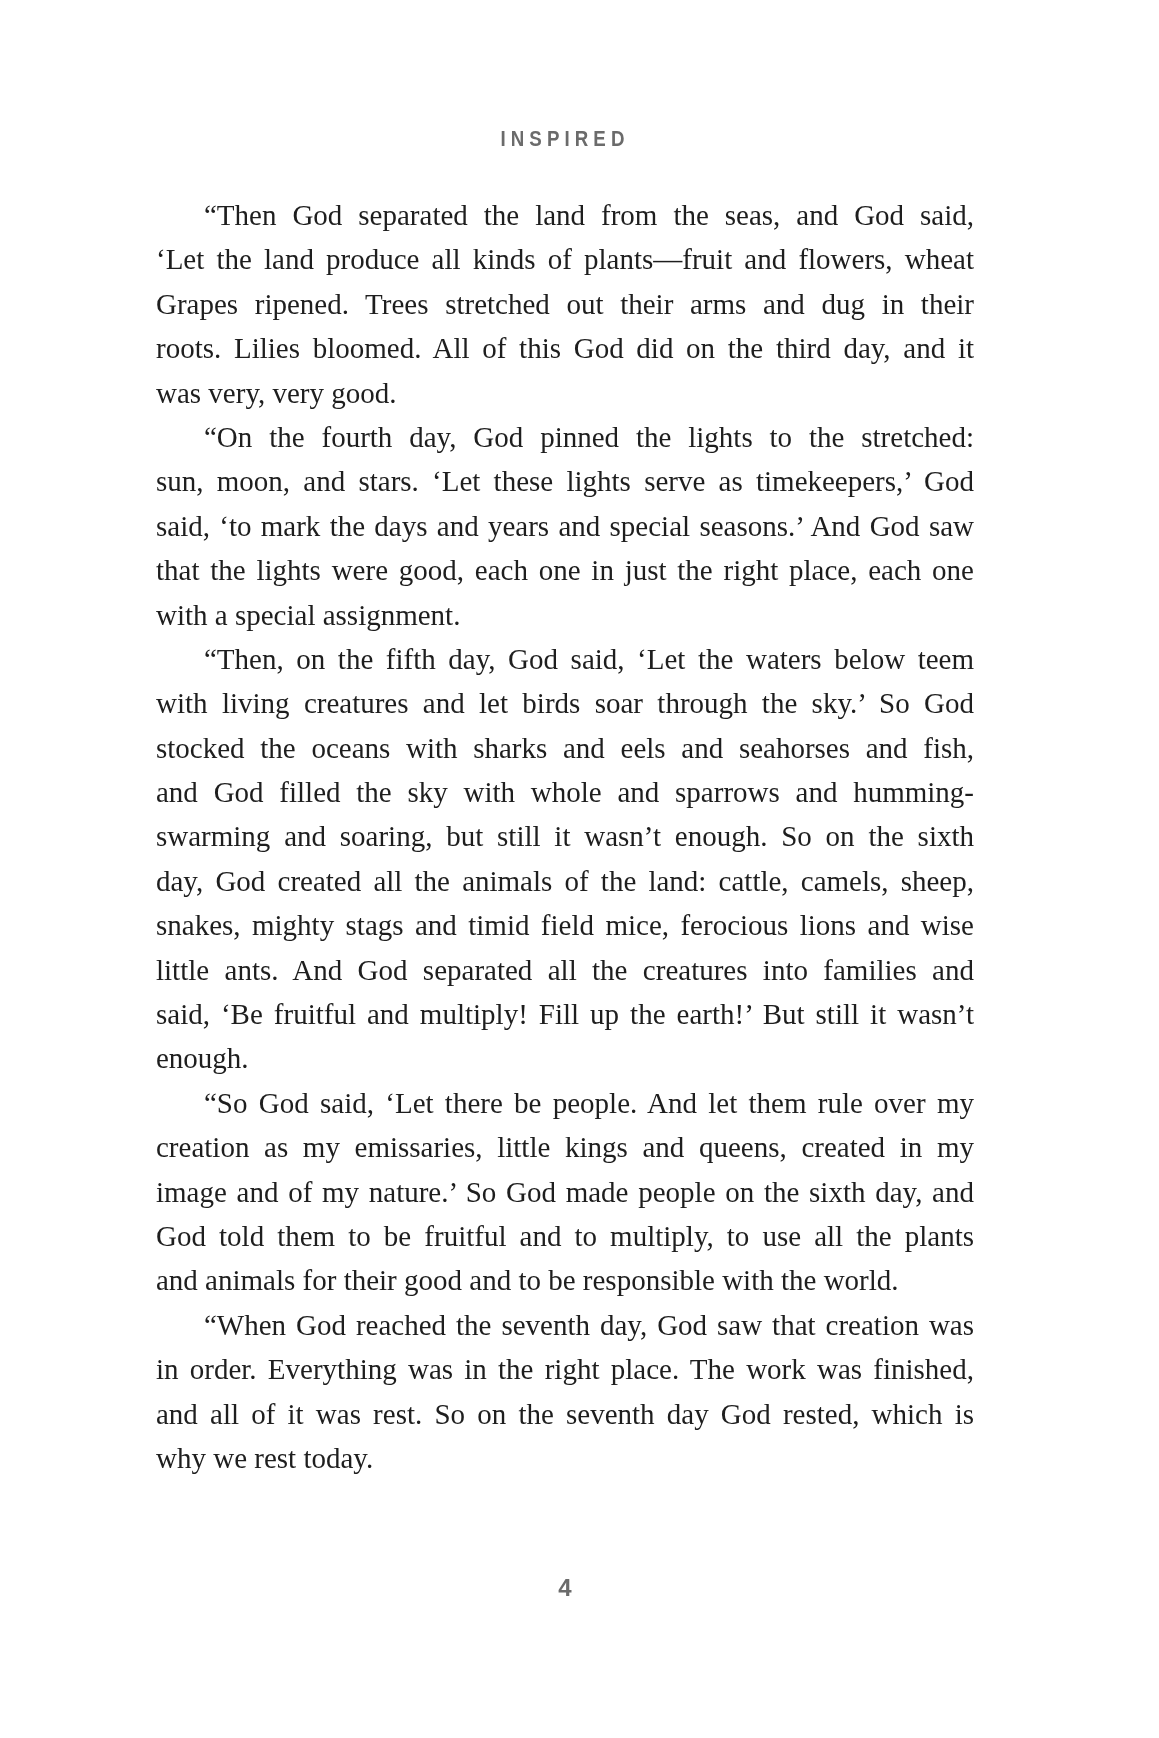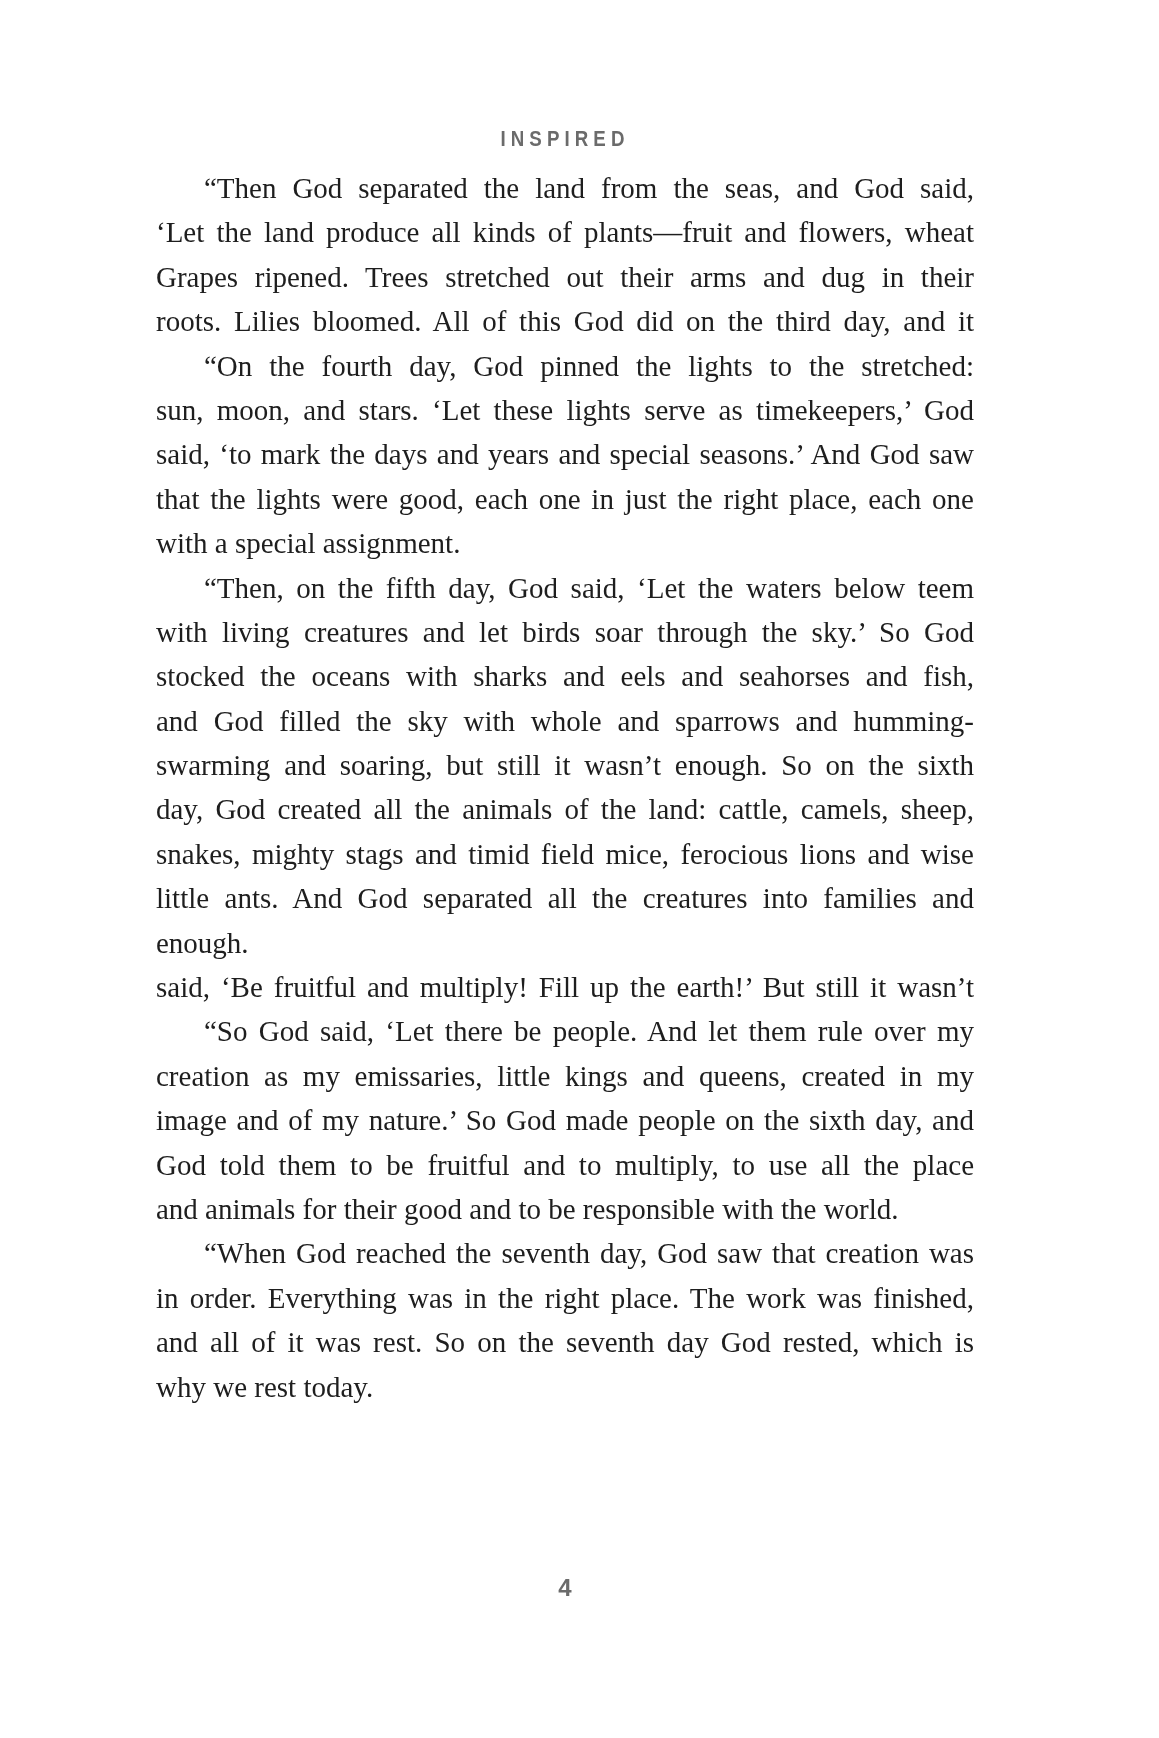--- a/index.html
+++ b/index.html
@@ -3,21 +3,21 @@
 <meta charset="utf-8">
 <style>
   html, body { margin:0; padding:0; background:#ffffff; }
   body { width:1159px; height:1738px; position:relative; overflow:hidden; }
   .header {
     position:absolute; top:126px; left:0; width:1130px; text-align:center;
     font-family:"Liberation Sans", sans-serif; font-weight:bold; font-size:22px;
     letter-spacing:6px; color:#6b6b6b; transform:scaleX(0.85);
   }
   .body-text {
-    position:absolute; top:166px; left:156px; width:818px;
+    position:absolute; top:193px; left:156px; width:818px;
     font-family:"Liberation Serif", serif; font-size:29px; color:#1e1e1e;
   }
   .line {
     height:44.4px; line-height:44.4px; white-space:nowrap;
     text-align:justify; text-align-last:justify; overflow:visible;
   }
   .line.last { text-align-last:left; }
   .line.indent { padding-left:48px; }
   .page-num {
     position:absolute; top:1574px; left:0; width:1130px; text-align:center;
@@ -29,45 +29,46 @@
 <body>
 
 <div class="header">INSPIRED</div>
 
 <div class="body-text">
   <div>
     <div class="line indent">“Then God separated the land from the seas, and God said,</div>
     <div class="line">‘Let the land produce all kinds of plants—fruit and flowers, wheat</div>
     <div class="line">Grapes ripened. Trees stretched out their arms and dug in their</div>
     <div class="line">roots. Lilies bloomed. All of this God did on the third day, and it</div>
+    <div class="line last">was very, very good.</div>
   </div>
   <div>
     <div class="line indent">“On the fourth day, God pinned the lights to the stretched:</div>
     <div class="line">sun, moon, and stars. ‘Let these lights serve as timekeepers,’ God</div>
     <div class="line">said, ‘to mark the days and years and special seasons.’ And God saw</div>
     <div class="line">that the lights were good, each one in just the right place, each one</div>
     <div class="line last">with a special assignment.</div>
   </div>
   <div>
     <div class="line indent">“Then, on the fifth day, God said, ‘Let the waters below teem</div>
     <div class="line">with living creatures and let birds soar through the sky.’ So God</div>
     <div class="line">stocked the oceans with sharks and eels and seahorses and fish,</div>
     <div class="line">and God filled the sky with whole and sparrows and humming-</div>
     <div class="line">swarming and soaring, but still it wasn’t enough. So on the sixth</div>
     <div class="line">day, God created all the animals of the land: cattle, camels, sheep,</div>
     <div class="line">snakes, mighty stags and timid field mice, ferocious lions and wise</div>
     <div class="line">little ants. And God separated all the creatures into families and</div>
+    <div class="line">said, ‘Be fruitful and multiply! Fill up the earth!’ But still it wasn’t</div>
     <div class="line last">enough.</div>
-    <div class="line">said, ‘Be fruitful and multiply! Fill up the earth!’ But still it wasn’t</div>
   </div>
   <div>
     <div class="line indent">“So God said, ‘Let there be people. And let them rule over my</div>
     <div class="line">creation as my emissaries, little kings and queens, created in my</div>
     <div class="line">image and of my nature.’ So God made people on the sixth day, and</div>
-    <div class="line">God told them to be fruitful and to multiply, to use all the place</div>
+    <div class="line">God told them to be fruitful and to multiply, to use all the plants</div>
     <div class="line last">and animals for their good and to be responsible with the world.</div>
   </div>
   <div>
     <div class="line indent">“When God reached the seventh day, God saw that creation was</div>
     <div class="line">in order. Everything was in the right place. The work was finished,</div>
     <div class="line">and all of it was rest. So on the seventh day God rested, which is</div>
     <div class="line last">why we rest today.</div>
   </div>
 </div>
 

